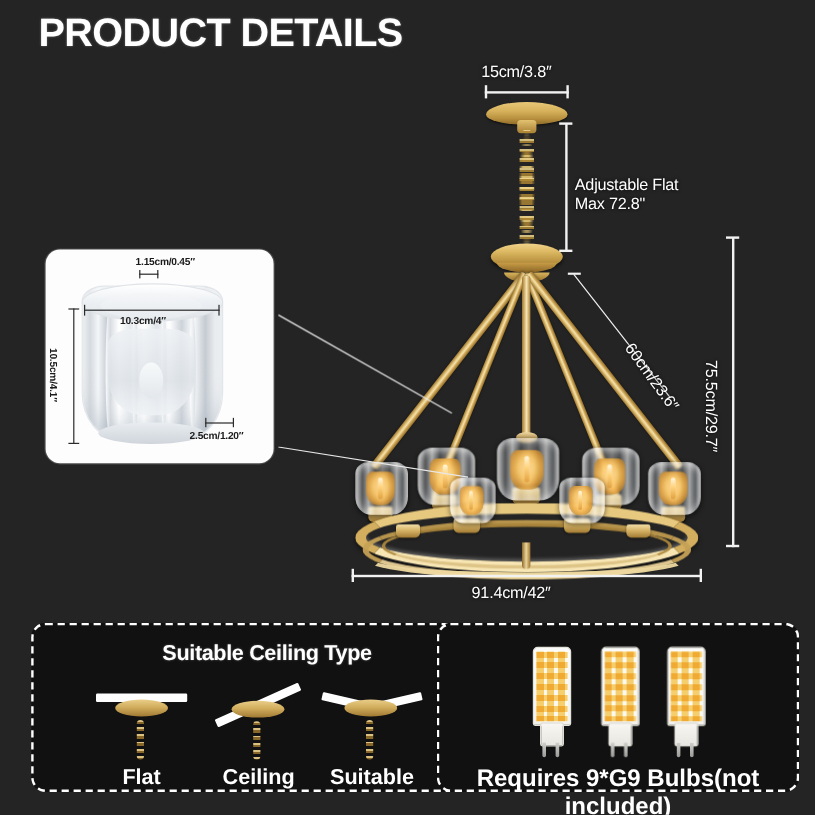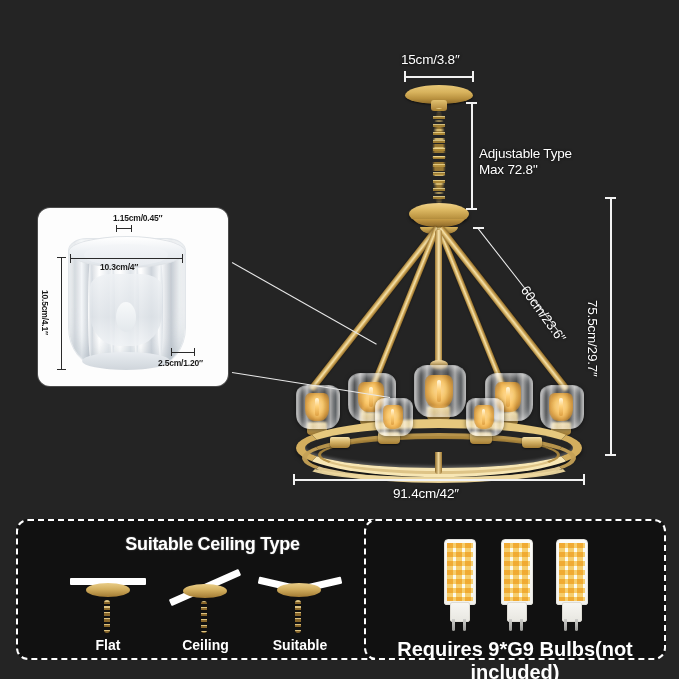--- a/index.html
+++ b/index.html
@@ -250,21 +250,21 @@
     border:2px dashed #ffffff;
     box-sizing:border-box;
   }
   .panel-title{
     position:absolute;width:100%;text-align:center;
     color:#ffffff;font-size:18px;font-weight:bold;letter-spacing:-.3px;
     text-shadow:0 0 2px rgba(255,255,255,.3);
   }
   .cap-label{
     position:absolute;width:100%;text-align:center;
-    color:#ffffff;font-size:14px;font-weight:bold;
+    color:#ffffff;font-size:18px;font-weight:bold;
   }
   .ceil-icon{position:absolute;}
   .ceil-bar{position:absolute;background:#ffffff;border-radius:1px;}
   .ceil-canopy{
     position:absolute;border-radius:50%;
     background:linear-gradient(180deg,#e9cd87 0%,#d2ae5e 45%,#a17a33 100%);
   }
   .ceil-chain{
     position:absolute;width:6px;
     background:repeating-linear-gradient(180deg,#e6cb86 0 1.5px,#8e6b2c 1.5px 3.5px,transparent 3.5px 6px);
@@ -303,20 +303,21 @@
     position:absolute;top:80px;width:3px;height:12px;
     background:linear-gradient(180deg,#cfcfcc,#9a9a97);
     border-radius:0 0 2px 2px;
   }
 </style>
 </head>
 <body>
 
 <div class="stage">
 
+  <div id="page-title">PRODUCT DETAILS</div>
 
   <div class="chand">
 
     <div class="canopy"></div>
     <div class="canopy-nut"></div>
     <div class="chain"></div>
     <div class="chain2"></div>
 
     <div class="hub"></div>
     <div class="hub-band"></div>
@@ -387,21 +388,21 @@
                 border-bottom-color:#eed9a0;"></div>
 
     <div class="dim" style="left:401px;top:52px;">15cm/3.8″</div>
     <div class="dimline hline" style="left:404px;top:76px;width:70px;"></div>
     <div class="cap-v" style="left:404px;top:71px;"></div>
     <div class="cap-v" style="left:472px;top:71px;"></div>
 
     <div class="dimline vline" style="left:471px;top:103px;height:106px;"></div>
     <div class="cap-h" style="left:466px;top:102px;"></div>
     <div class="cap-h" style="left:466px;top:208px;"></div>
-    <div class="dim" style="left:479px;top:146px;">Adjustable Type</div>
+    <div class="dim" style="left:479px;top:146px;">Adjustable Flat</div>
     <div class="dim" style="left:479px;top:162px;">Max 72.8"</div>
 
     <div class="dimline vline" style="left:610px;top:198px;height:258px;"></div>
     <div class="cap-h" style="left:605px;top:197px;"></div>
     <div class="cap-h" style="left:605px;top:454px;"></div>
     <div class="dim" style="left:600px;top:300px;transform:rotate(90deg);transform-origin:0 0;">75.5cm/29.7″</div>
 
     <div class="leader" style="left:478px;top:228px;width:130px;transform:rotate(52deg);background:#f0f0f0;height:1.4px;"></div>
     <div class="cap-h" style="left:473px;top:227px;"></div>
     <div class="dim" style="left:530px;top:283px;transform:rotate(54deg);transform-origin:0 0;">60cm/23.6″</div>
@@ -444,21 +445,21 @@
     <div class="inset-cap" style="left:19px;top:49px;width:9px;height:1.2px;"></div>
     <div class="inset-cap" style="left:19px;top:161px;width:9px;height:1.2px;"></div>
     <div class="inset-dim" style="left:12px;top:82px;transform:rotate(90deg);transform-origin:0 0;">10.5cm/4.1″</div>
 
     <div class="inset-line" style="left:133px;top:144px;width:24px;height:1.2px;"></div>
     <div class="inset-cap" style="left:133px;top:140px;width:1.2px;height:8px;"></div>
     <div class="inset-cap" style="left:156px;top:140px;width:1.2px;height:8px;"></div>
     <div class="inset-dim" style="left:120px;top:150px;">2.5cm/1.20″</div>
   </div>
 
-  <div class="panel" style="left:16px;top:519px;width:393px;height:141px;">
+  <div class="panel" style="left:26px;top:519px;width:393px;height:141px;">
     <div class="panel-title" style="top:13px;">Suitable Ceiling Type</div>
 
     <div class="ceil-icon" style="left:40px;top:52px;width:100px;height:62px;">
       <div class="ceil-bar" style="left:12px;top:5px;width:76px;height:7px;"></div>
       <div class="ceil-canopy" style="left:28px;top:10px;width:44px;height:14px;"></div>
       <div class="ceil-nut2" style="left:45px;top:22px;width:9px;height:6px;"></div>
       <div class="ceil-chain" style="left:46px;top:27px;height:33px;"></div>
     </div>
     <div class="cap-label" style="left:40px;top:116px;width:100px;">Flat</div>
 

